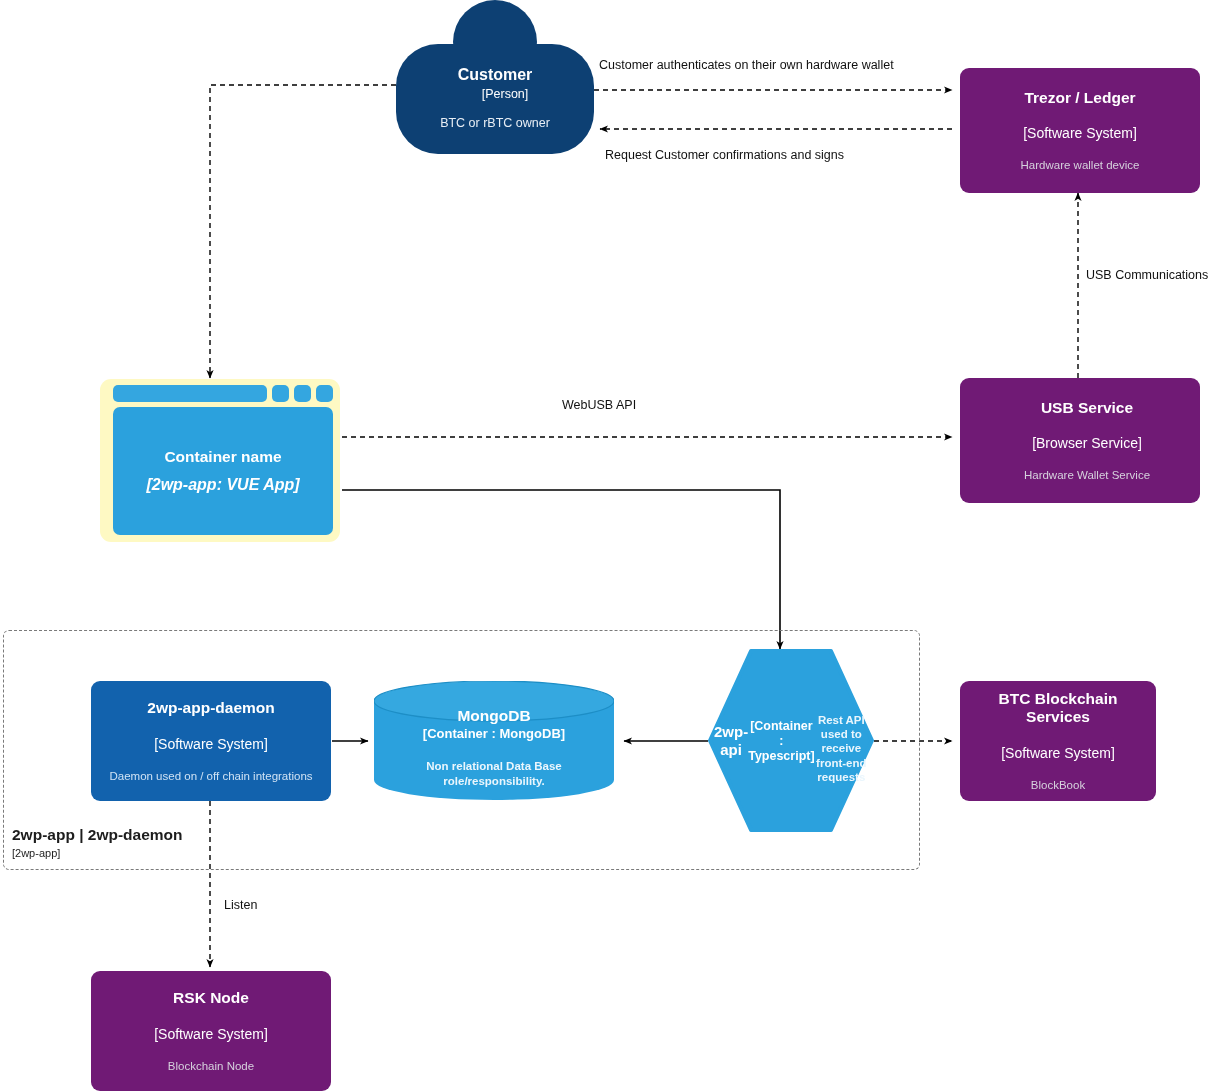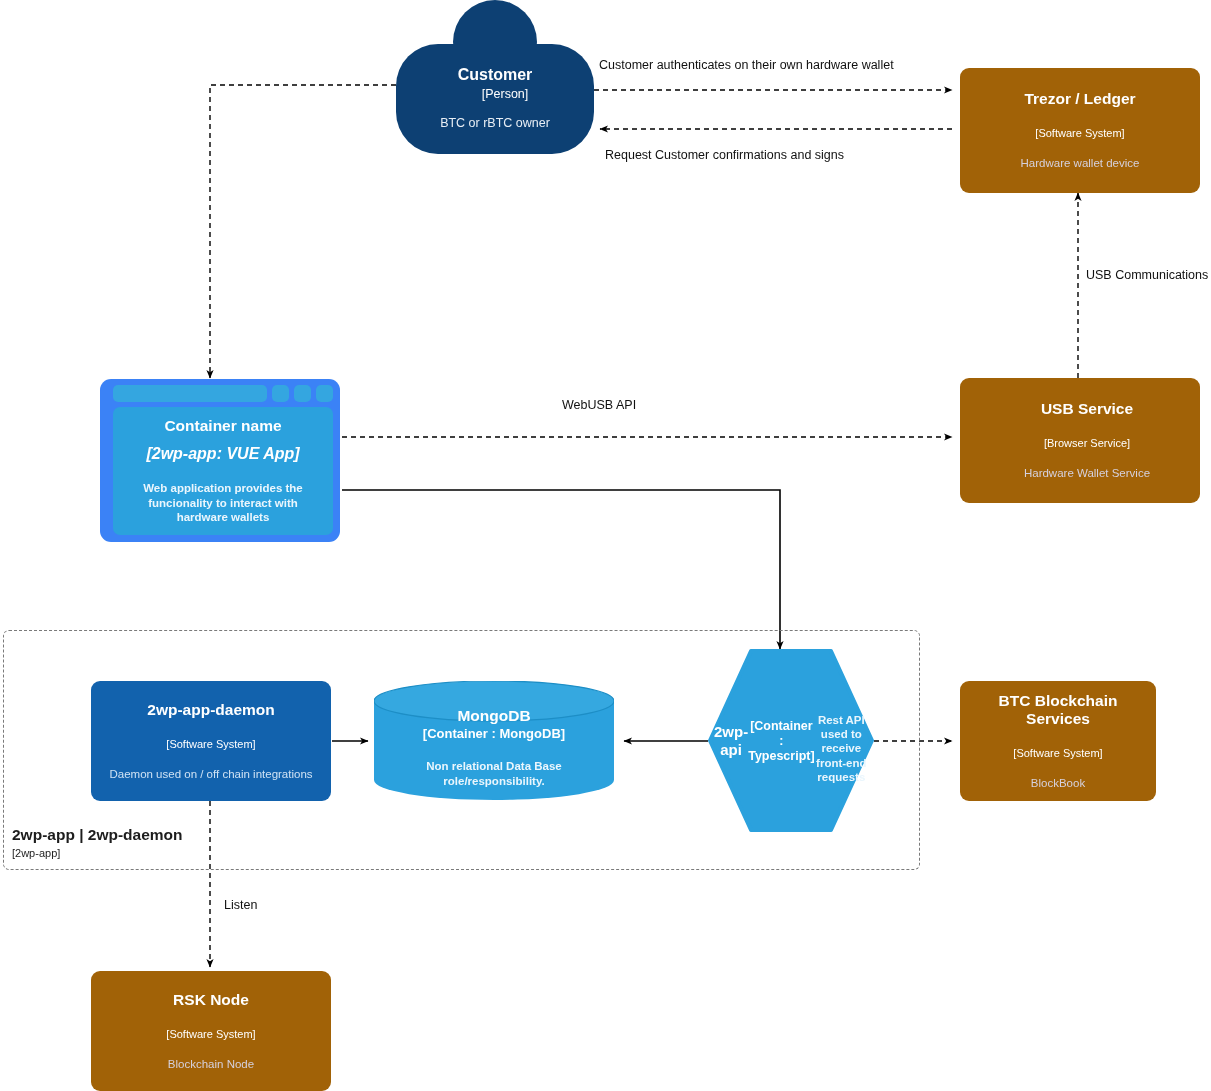--- a/index.html
+++ b/index.html
@@ -25,29 +25,29 @@
   .person .body{position:absolute;left:0;top:44px;width:100%;height:110px;
       border-radius:42px;background:#0d4073;display:flex;flex-direction:column;
       align-items:center;justify-content:center;}
   .person .title{font-size:16px;}
   .person .tech{font-size:12.5px;margin-top:2px;padding-left:20px;}
   .person .desc{font-size:12.5px;margin-top:14px;color:#e8eef5;}
 
   
   .box{border-radius:9px;padding:0 14px;}
   .box .title{font-size:15.5px;}
-  .box .tech{font-size:11px;margin-top:19px;}
+  .box .tech{font-size:14px;margin-top:19px;}
   .box .desc{font-size:11.5px;margin-top:16px;}
-  .gray{background:#a16207;}
+  .gray{background:#701a75;}
   .gray .desc{color:#d6d1dd;}
   .navy{background:#1262ad;}
   .navy .desc{color:#cfe2f4;}
 
   
-  .browser{background:#3b82f6;border-radius:11px;padding:6px 7px 7px 13px;}
+  .browser{background:#fef9c3;border-radius:11px;padding:6px 7px 7px 13px;}
   .browser .chrome{display:flex;align-items:center;gap:5px;height:17px;width:100%;}
   .browser .chrome .urlbar{flex:1;height:17px;border-radius:5px;background:#34a6e0;}
   .browser .chrome .dot{width:17px;height:17px;border-radius:5px;background:#34a6e0;}
   .browser .pane{flex:1;width:100%;margin-top:5px;border-radius:7px;background:#2ba1dd;
       display:flex;flex-direction:column;align-items:center;justify-content:center;
       text-align:center;padding:0 12px;box-sizing:border-box;}
   .browser .title{font-size:15.5px;}
   .browser .tech{font-size:16px;font-weight:bold;margin-top:9px;font-style:italic;}
   .browser .desc{font-size:11.5px;font-weight:bold;margin-top:18px;color:#eaf6fd;}
 
@@ -146,21 +146,20 @@
   <div class="node browser" style="left:100px;top:379px;width:240px;height:163px;">
     <div class="chrome">
       <div class="urlbar"></div>
       <div class="dot"></div>
       <div class="dot"></div>
       <div class="dot"></div>
     </div>
     <div class="pane">
       <div class="title">Container name</div>
       <div class="tech">[2wp-app: VUE App]</div>
-      <div class="desc">Web application provides the funcionality to interact with hardware wallets</div>
     </div>
   </div>
 
   <div class="node box navy" style="left:91px;top:681px;width:240px;height:120px;">
     <div class="title">2wp-app-daemon</div>
     <div class="tech">[Software System]</div>
     <div class="desc">Daemon used on / off chain integrations</div>
   </div>
 
   <div class="node cyl" style="left:374px;top:681px;width:240px;height:119px;">

